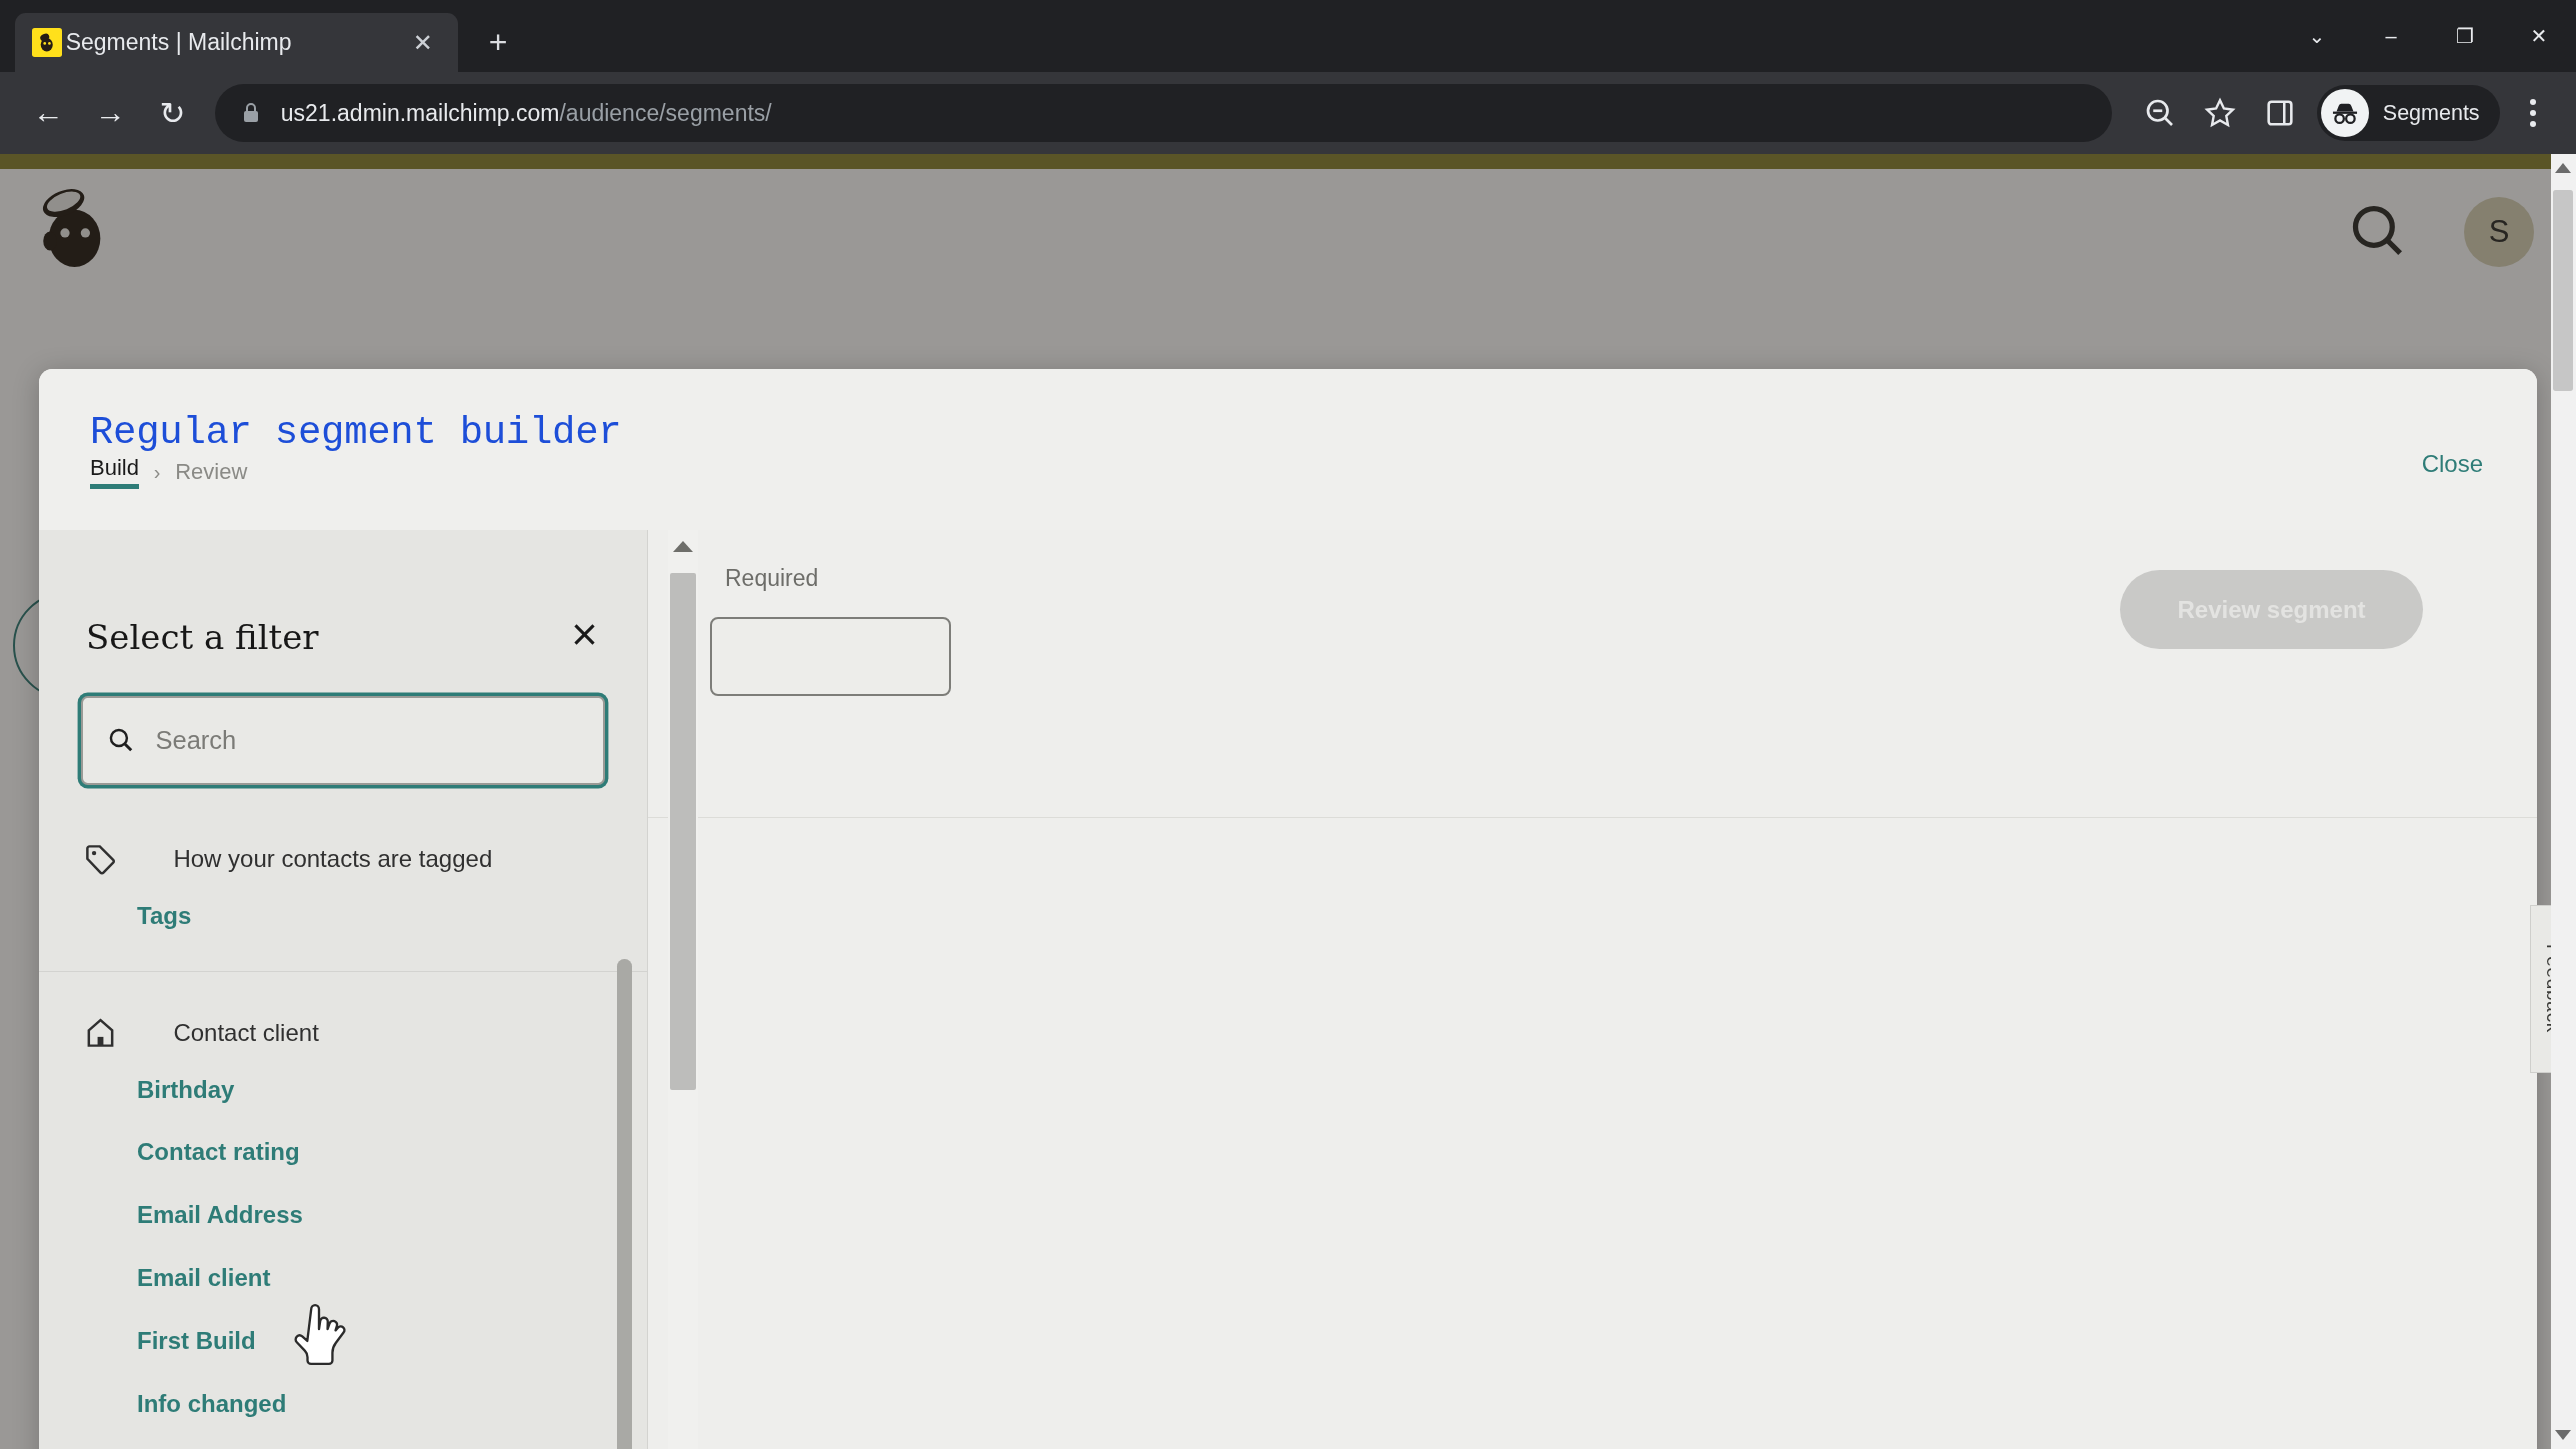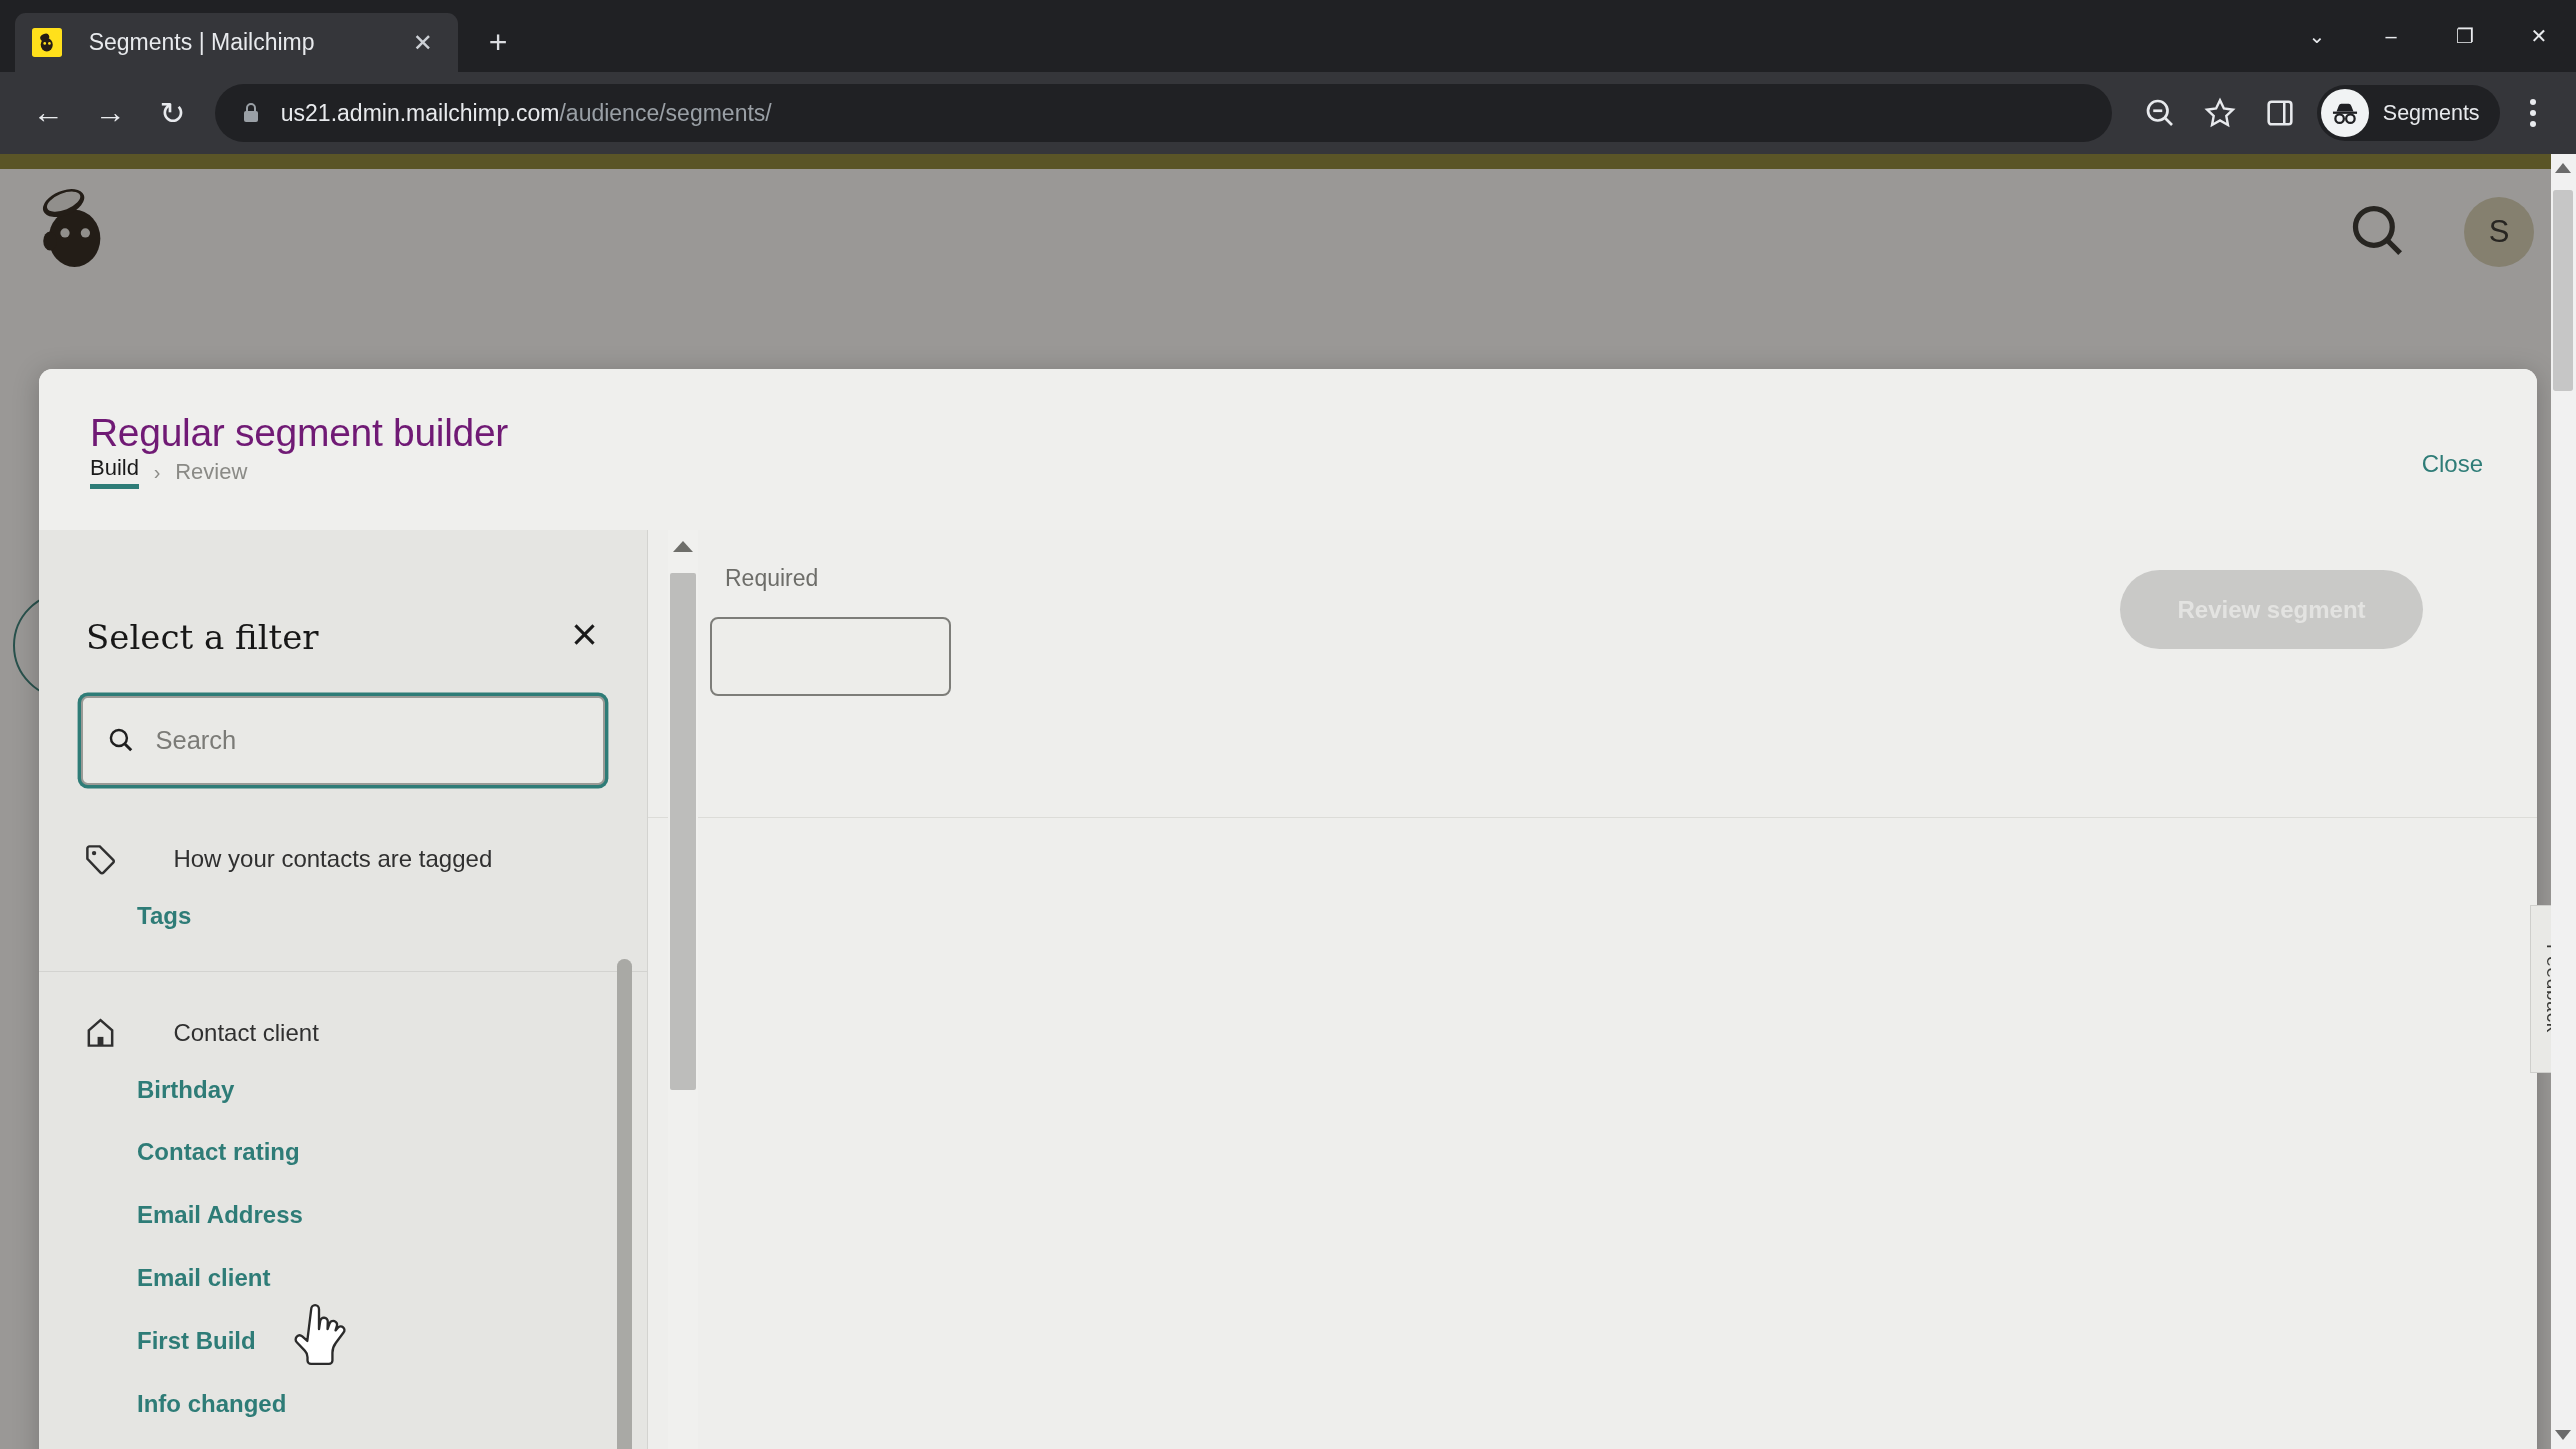--- a/index.html
+++ b/index.html
@@ -25,21 +25,21 @@
     position: relative;
   }
   .tab-favicon {
     width: 29.5px; height: 29.5px; background: #ffe01b;
     border-radius: 2.7px; flex: 0 0 29.5px;
     display: flex; align-items: center; justify-content: center;
     font-size: 20px; line-height: 1; color: #241c15;
     overflow: hidden;
   }
   .tab-title {
-    margin-left: 27px; color: #e8eaed;
+    margin-left: 4px; color: #e8eaed;
     font-size: 23px; white-space: nowrap; overflow: hidden;
     flex: 1 1 auto;
   }
   .tab-close {
     width: 35px; height: 35px; border-radius: 50%;
     display: flex; align-items: center; justify-content: center;
     color: #cdd1d6; font-size: 24px; flex: 0 0 35px;
   }
   .newtab {
     width: 51px; height: 51px; margin-left: 14.8px; margin-bottom: 4px;
@@ -144,22 +144,22 @@
     width: 2498px; height: 1234px;
     background: #efefed; border-radius: 13.4px 13.4px 0 0;
     box-shadow: 0 4px 27px rgba(0,0,0,0.22);
     overflow: hidden;
   }
   .modal-head {
     height: 161px; padding: 42px 51px 0 51px;
     position: relative; background: #efefed;
   }
   .modal-title {
-    font-family: Liberation Sans, sans-serif;
-    font-size: 39px; color: #701a75; letter-spacing: -0.3px;
+    font-family: Liberation Mono, monospace;
+    font-size: 39px; color: #1d4ed8; letter-spacing: -0.3px;
   }
   .crumbs {
     margin-top: 0; display: flex; align-items: center;
     font-size: 22px;
   }
   .crumb-active {
     color: #1a1a1a; position: relative; padding-bottom: 8px;
   }
   .crumb-active::after {
     content: ""; position: absolute; left: 0; bottom: 0;

